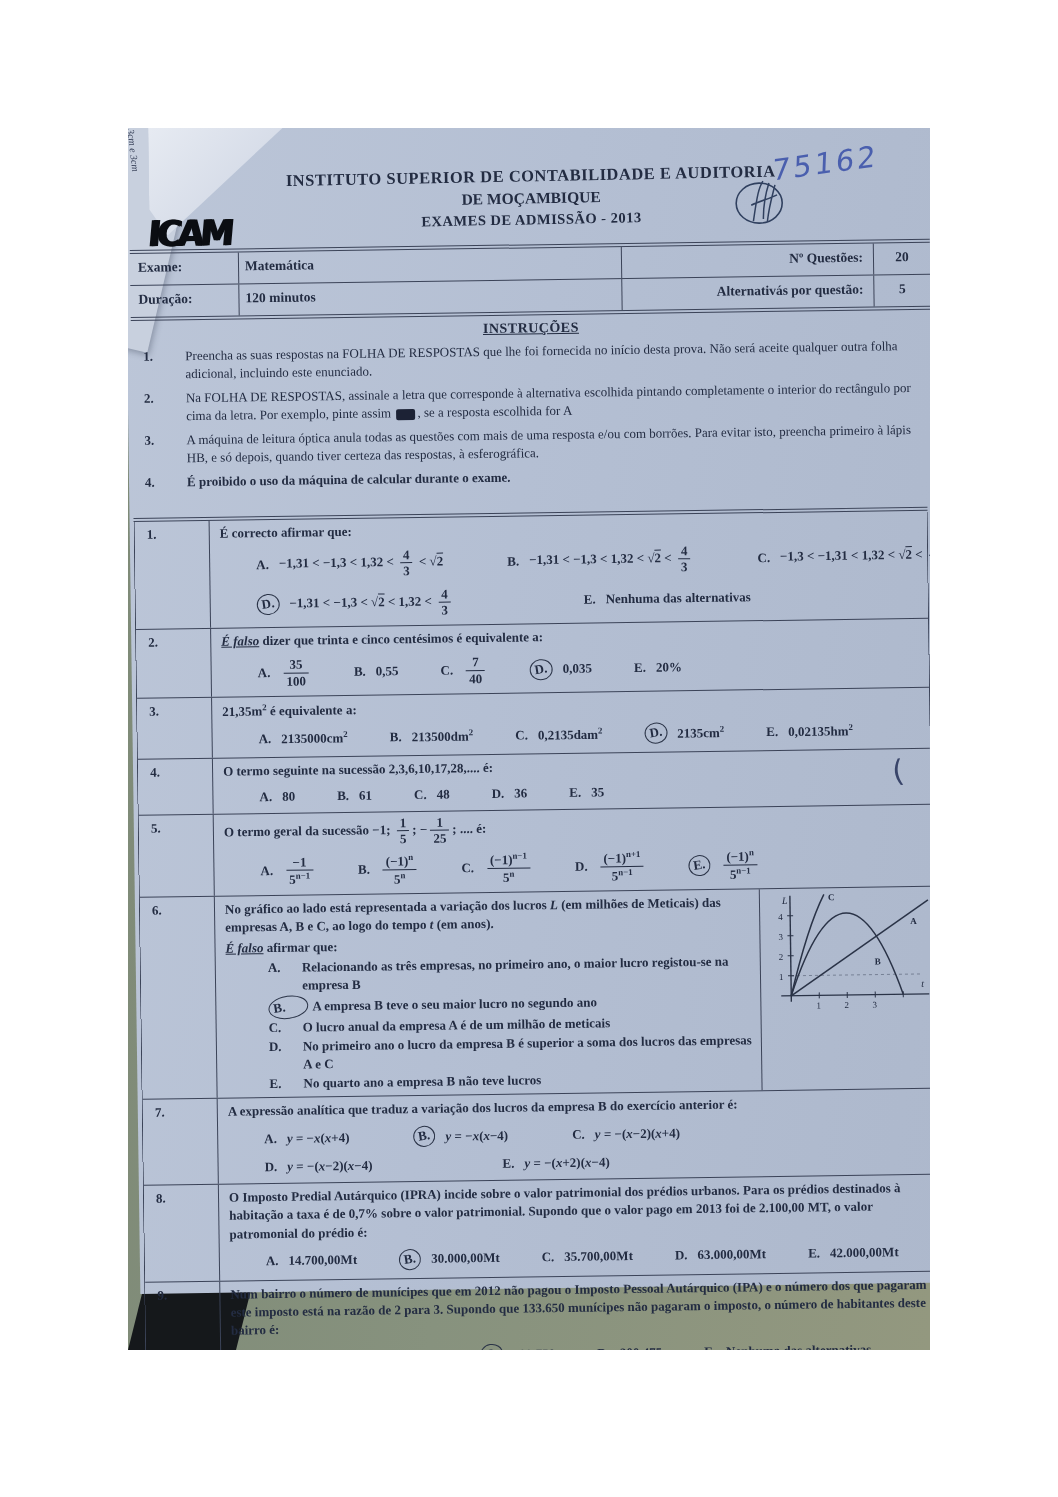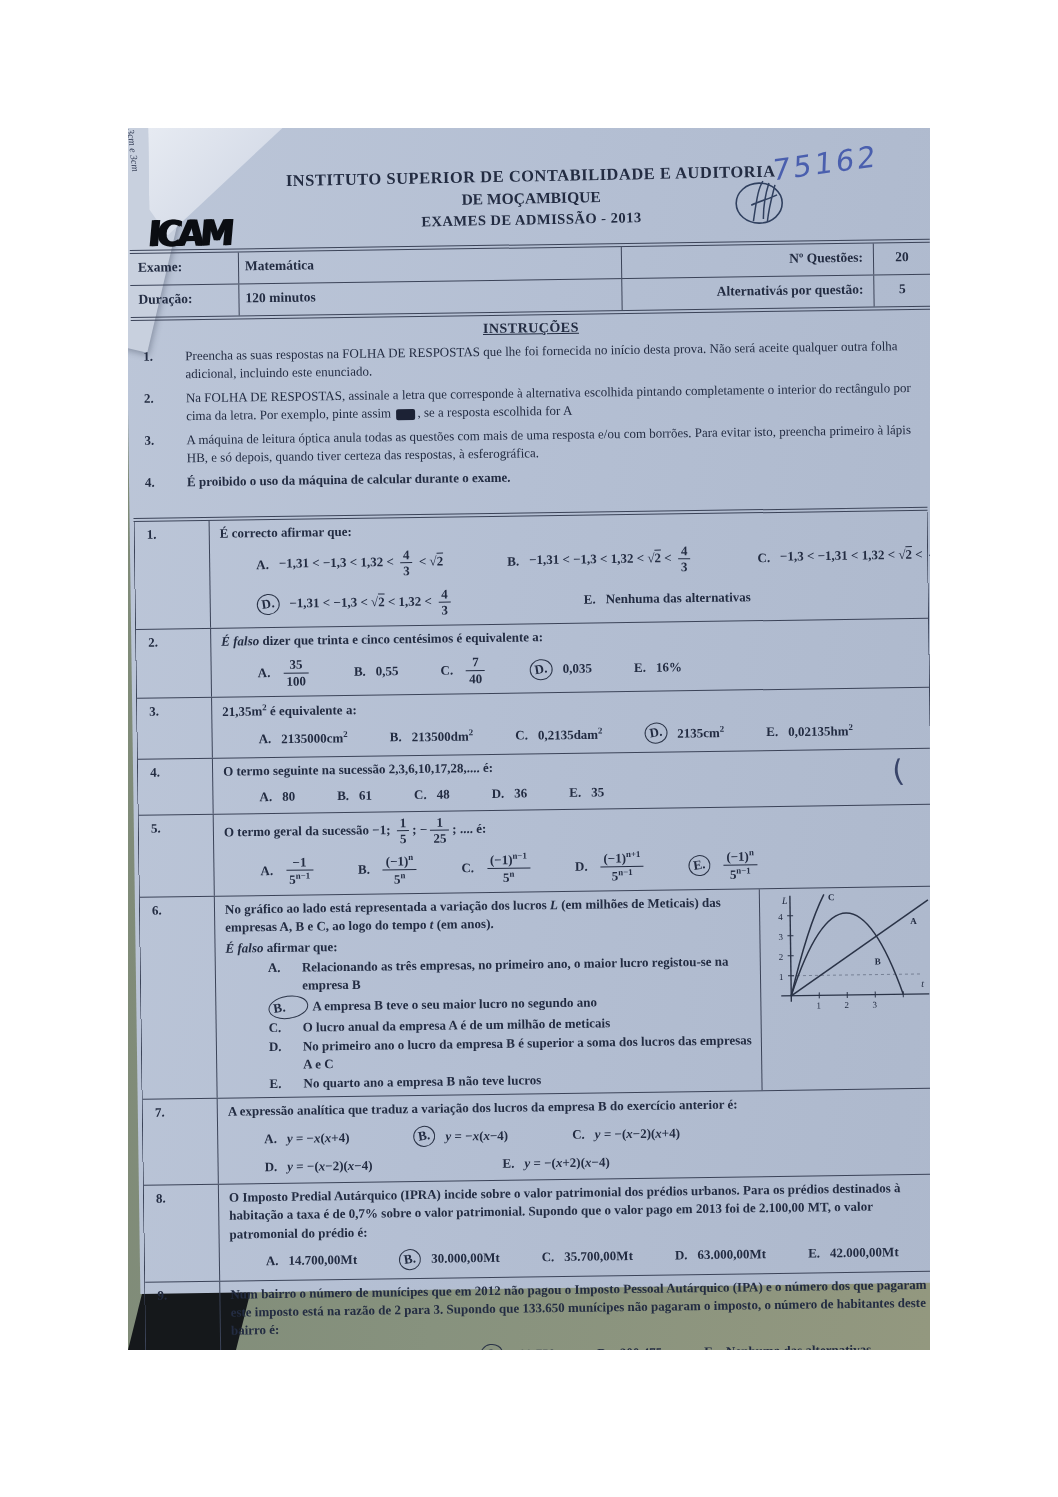--- a/index.html
+++ b/index.html
@@ -77,21 +77,21 @@
   .side-cell{width:172px;flex:none;border-left:1.3px solid var(--line);
              display:flex;align-items:flex-start;justify-content:center;padding-top:3px;}
   .hw-paren{position:absolute;right:26px;top:4px;font-size:30px;color:#39456a;
             transform:rotate(-6deg);font-family:"DejaVu Sans",sans-serif;}
   
   .frac{display:inline-block;vertical-align:middle;text-align:center;line-height:1.02;margin:0 3px;}
   .frac .num{display:block;padding:0 3px 1px;border-bottom:1.2px solid currentColor;}
   .frac .den{display:block;padding:1px 3px 0;}
   sup{font-size:.68em;}
   .sqrt .rad{text-decoration:overline;}
-  .uli{font-style:italic;font-weight:700;}
+  .uli{font-style:italic;text-decoration:underline;font-weight:700;}
   .it{font-style:italic;}
   svg text{font-family:"Liberation Serif",serif;fill:var(--ink);}
 </style>
 </head>
 <body>
 
 <div class="photo">
   <div class="dark-wedge"></div>
 
   <div class="paper">
@@ -204,21 +204,21 @@
                 <span class="opt">
                   <span class="opt-label">C.</span>
                   <span class="opt-val"><span class="frac"><span class="num">7</span><span class="den">40</span></span></span>
                 </span>
                 <span class="opt">
                   <span class="opt-label circ">D.</span>
                   <span class="opt-val">0,035</span>
                 </span>
                 <span class="opt">
                   <span class="opt-label">E.</span>
-                  <span class="opt-val">16%</span>
+                  <span class="opt-val">20%</span>
                 </span>
               </div>
             </div>
           </div>
         </div>
         <div class="q-row" style="min-height: 42px;">
           <div class="q-num">3.</div>
           <div class="q-content">
             <div class="q-body">
               <div class="q-statement">21,35m<sup>2</sup> é equivalente a:</div>

